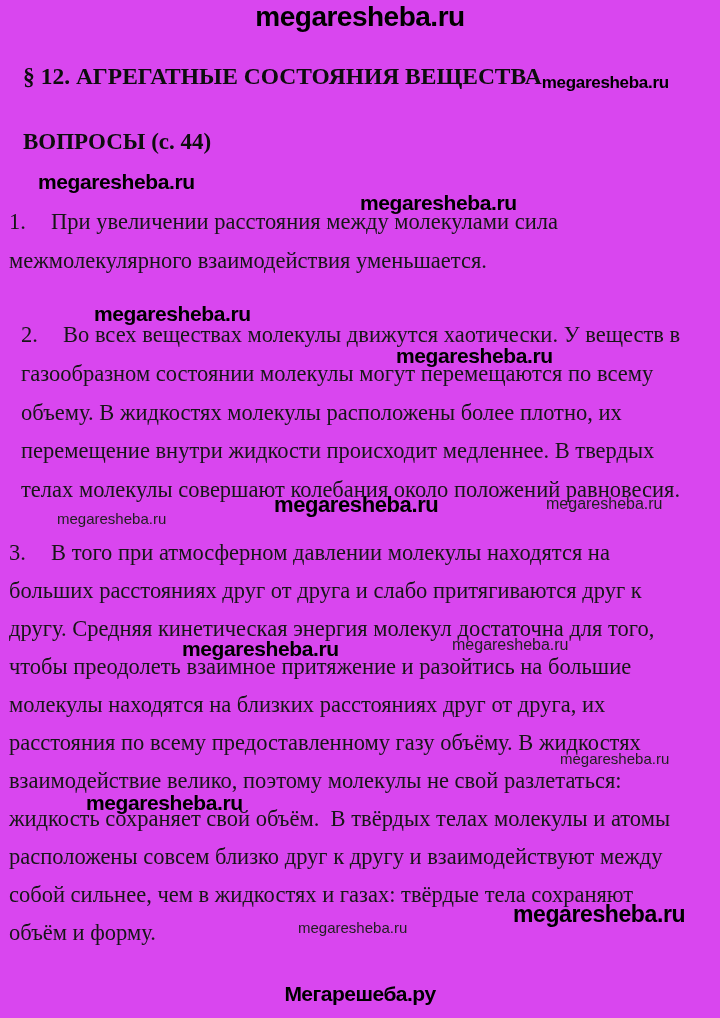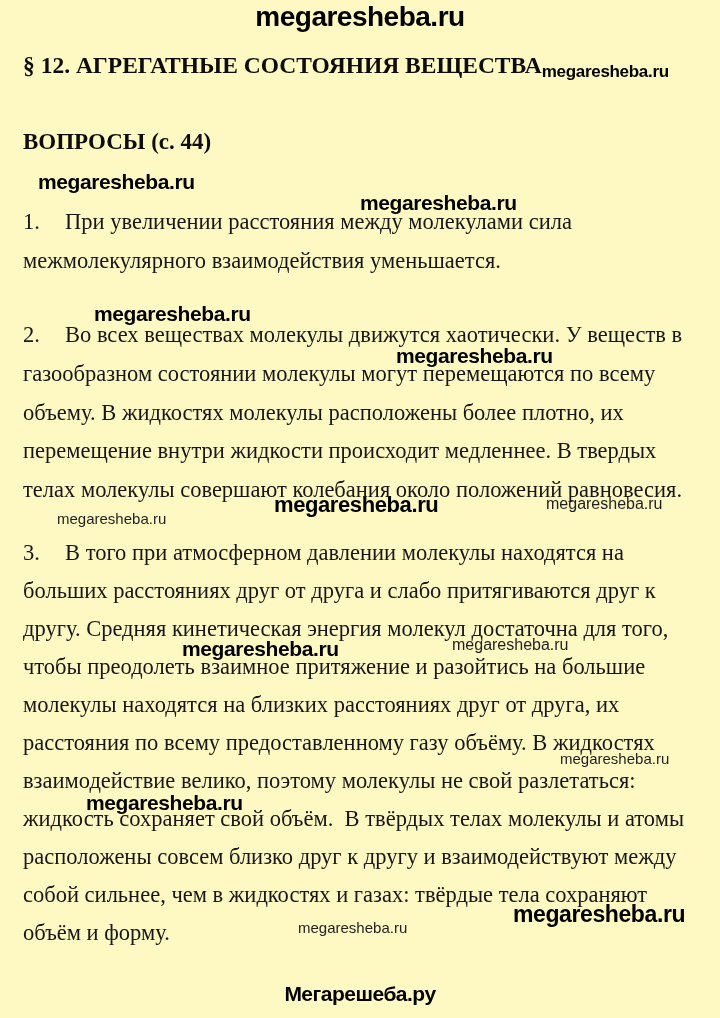--- a/index.html
+++ b/index.html
@@ -1,41 +1,41 @@
 <!DOCTYPE html>
 <html><head>
 <meta charset="utf-8">
 <style>
   html, body { margin: 0; padding: 0; background: #ffffff; }
   .page {
     position: relative;
     width: 720px;
     height: 1018px;
-    background: #fef9c3;
+    background: #d946ef;
     font-family: "Liberation Serif", serif;
     color: #161616;
     overflow: hidden;
   }
   
   .site-header, .footer-brand {
     position: absolute;
     left: 0; right: 0;
     text-align: center;
     font-family: "Liberation Sans", sans-serif;
     font-weight: 800;
     letter-spacing: -0.5px;
     color: #000000;
   }
   .site-header { top: 1px; font-size: 28px; }
   .footer-brand { top: 982px; font-size: 21px; }
 
   
   .section-title {
     position: absolute;
-    left: 23px; top: 52px;
+    left: 23px; top: 63px;
     font-size: 23.5px;
     font-weight: 700;
     white-space: pre;
     color: #0d0d0d;
   }
   .title-wm {
     font-family: "Liberation Sans", sans-serif;
     font-size: 17px;
     font-weight: 600;
     letter-spacing: -0.3px;
@@ -46,31 +46,31 @@
     position: absolute;
     left: 23px; top: 129px;
     font-size: 23px;
     font-weight: 700;
     color: #0d0d0d;
   }
 
   
   .para {
     position: absolute;
-    left: 23px;
+    left: 9px;
     right: 10px;
   }
   .para .line {
     white-space: pre;
     font-size: 22.5px;
   }
   .p1 { top: 202px; }
   .p1 .line { line-height: 39px; }
   .p2 { top: 316px; }
-  .p2 .line { line-height: 38.8px; }
+  .p2 .line { line-height: 38.8px; margin-left: 12px; }
   .p3 { top: 534px; }
   .p3 .line { line-height: 38px; }
   .num {
     display: inline-block;
     width: 42px;
   }
 
   
   .wm {
     position: absolute;

